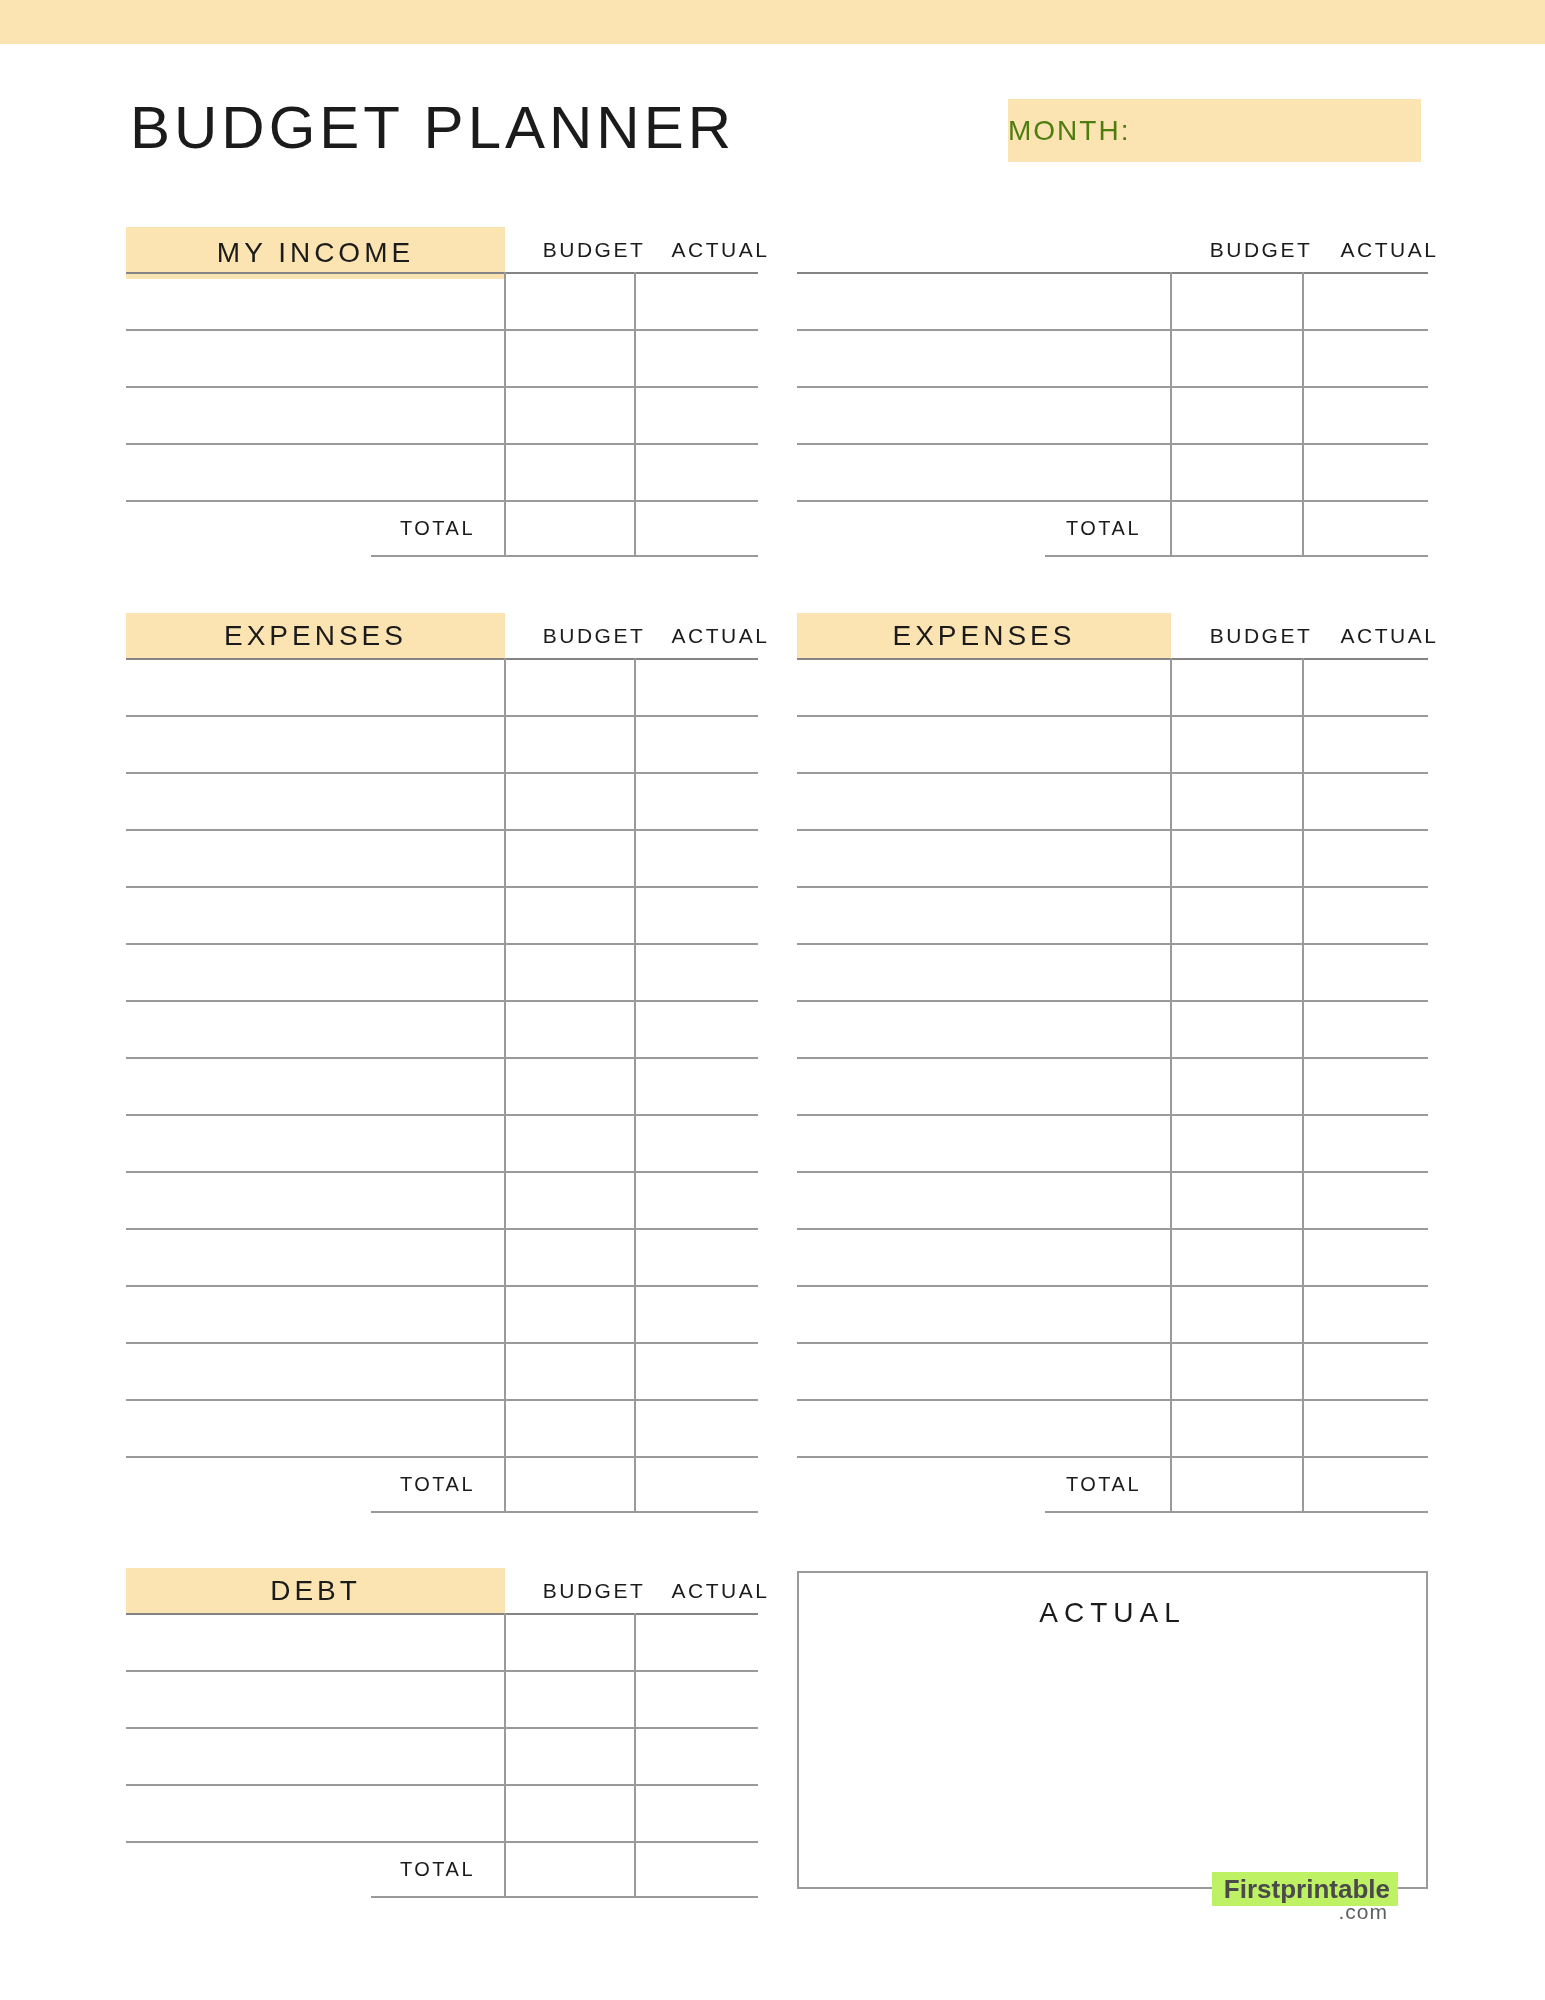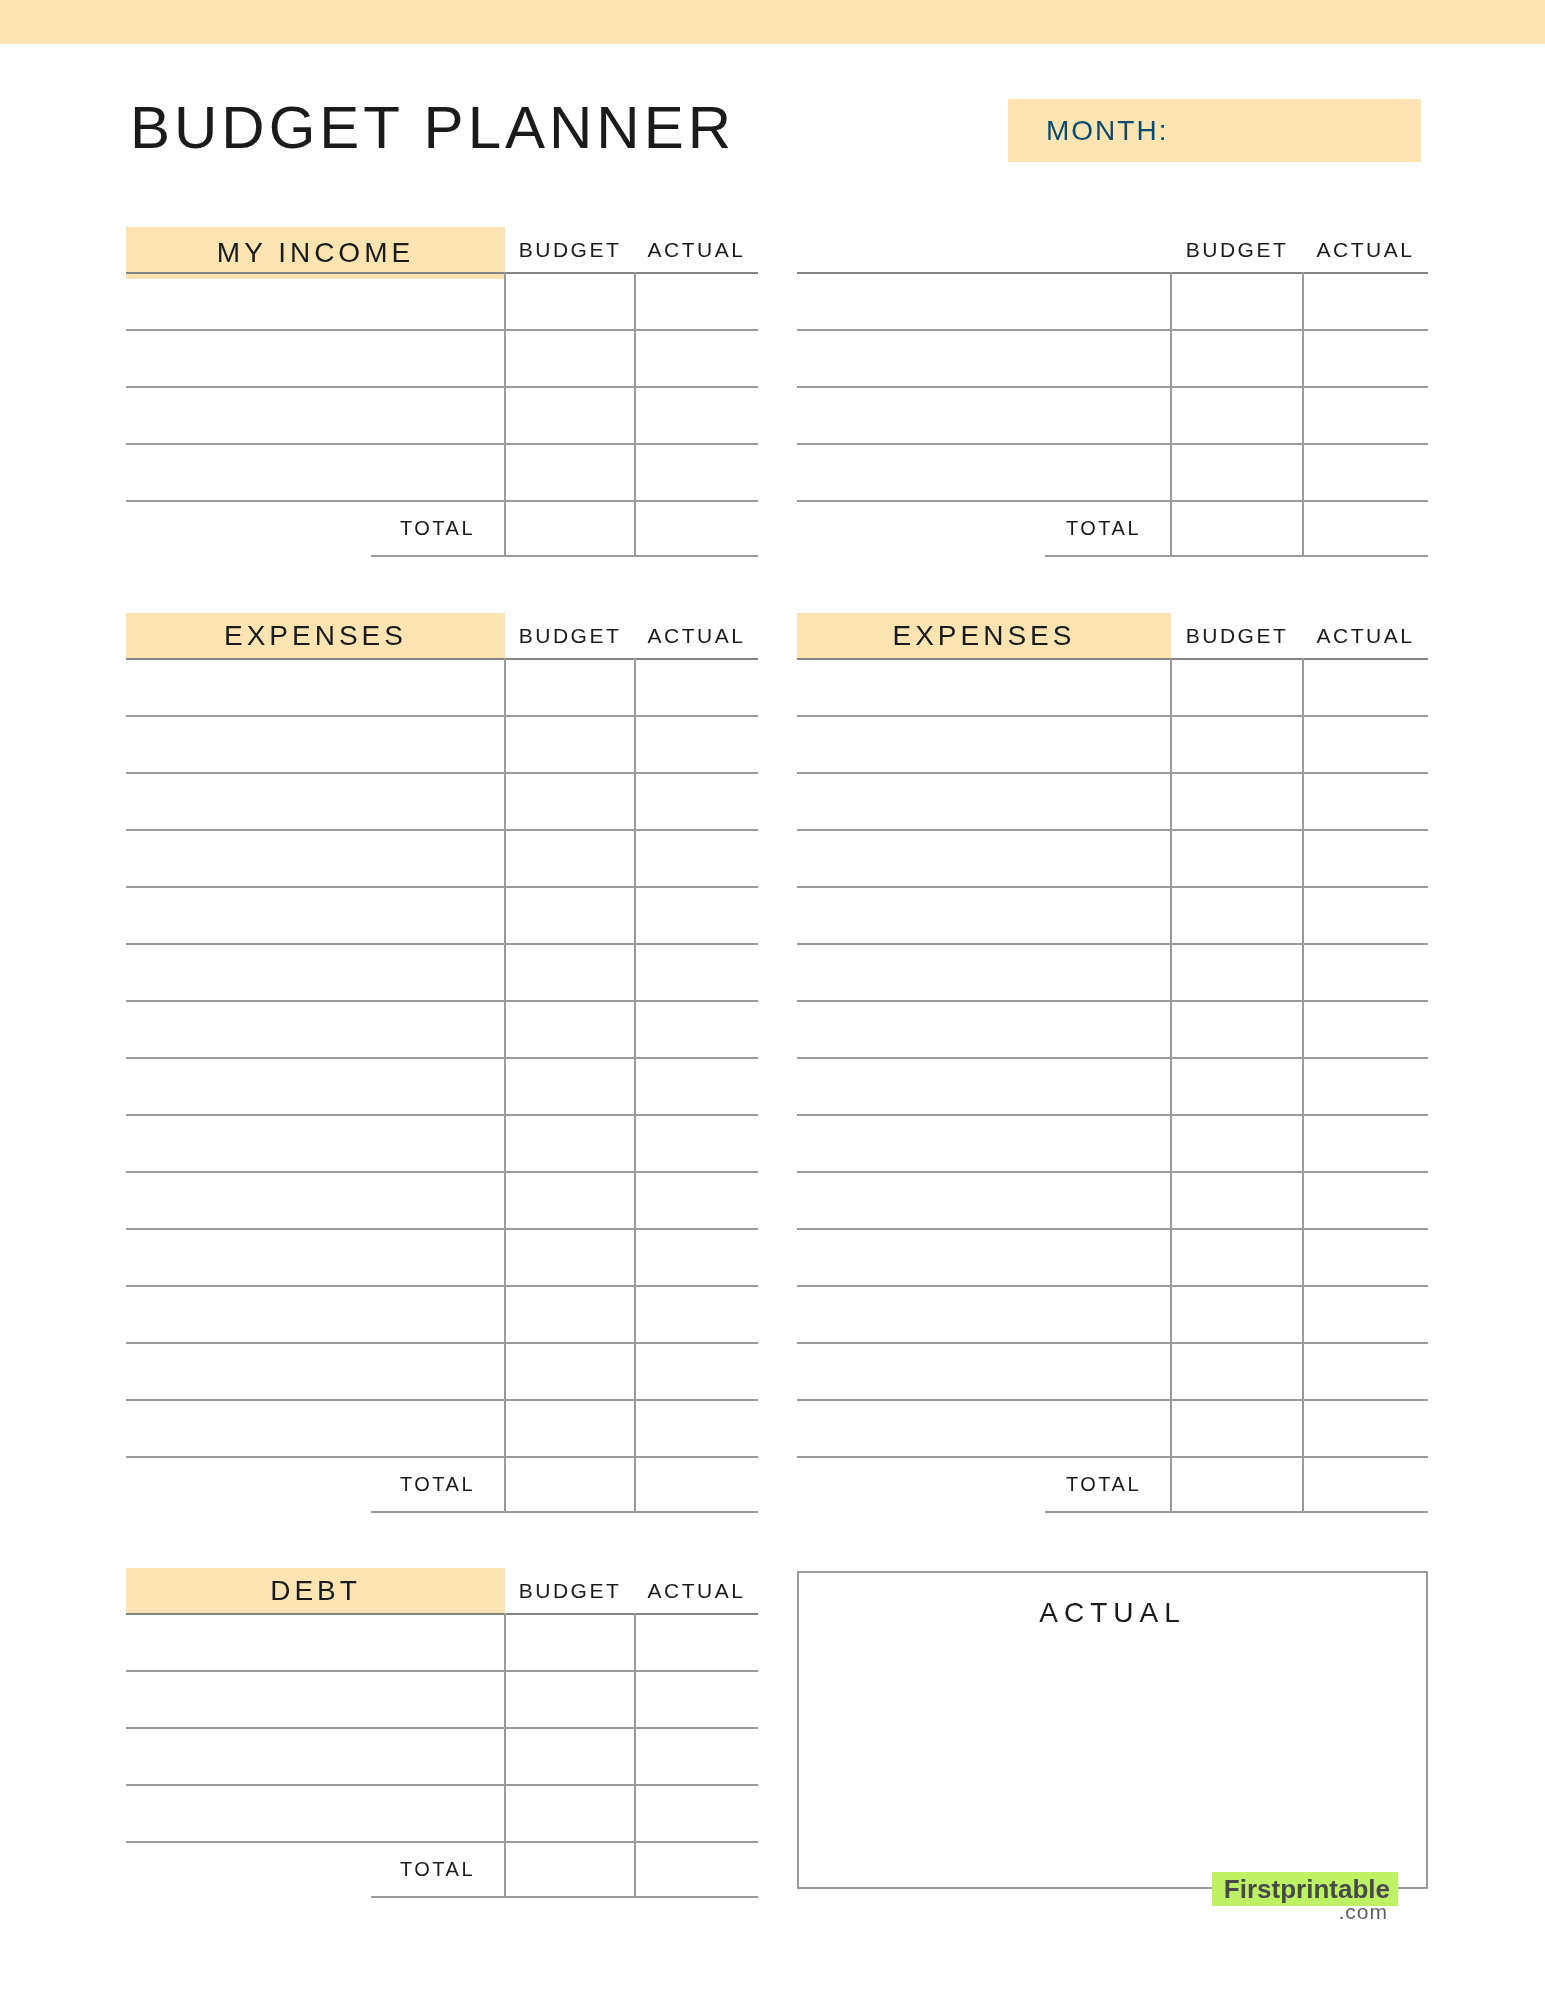--- a/index.html
+++ b/index.html
@@ -16,31 +16,31 @@
   }
   .banner{position:absolute;left:0;top:0;width:1545px;height:44px;background:var(--cream);}
   .title{
     position:absolute;left:130px;top:96px;margin:0;
     font-size:60px;font-weight:400;letter-spacing:4px;line-height:64px;white-space:nowrap;
   }
   .month-box{
     position:absolute;left:1008px;top:99px;width:413px;height:63px;
     background:var(--cream);display:flex;align-items:center;
   }
-  .month-box span{margin-left:38px;font-size:28px;letter-spacing:2px;color:#0c4a6e;}
+  .month-box span{font-size:28px;letter-spacing:2px;color:#4d7c0f;}
 
   .grid-table{position:absolute;}
   .gt-header{
     position:absolute;background:var(--cream);
     display:flex;align-items:center;justify-content:center;
     font-size:28px;letter-spacing:4px;white-space:nowrap;
   }
   .gt-col-label{
     position:absolute;top:0;display:flex;align-items:center;justify-content:center;
-    font-size:21px;letter-spacing:2.5px;white-space:nowrap;
+    font-size:21px;letter-spacing:2.5px;white-space:nowrap;padding-left:24px;
   }
   .hline{position:absolute;left:0;height:2px;background:var(--line);}
   .hline.strong{background:var(--line-strong);}
   .vline{position:absolute;width:2px;background:var(--line);}
   .total-label{
     position:absolute;font-size:20px;letter-spacing:2.5px;text-align:right;white-space:nowrap;
   }
 
   .notes-box{
     position:absolute;left:797px;top:1571px;width:631px;height:318px;

